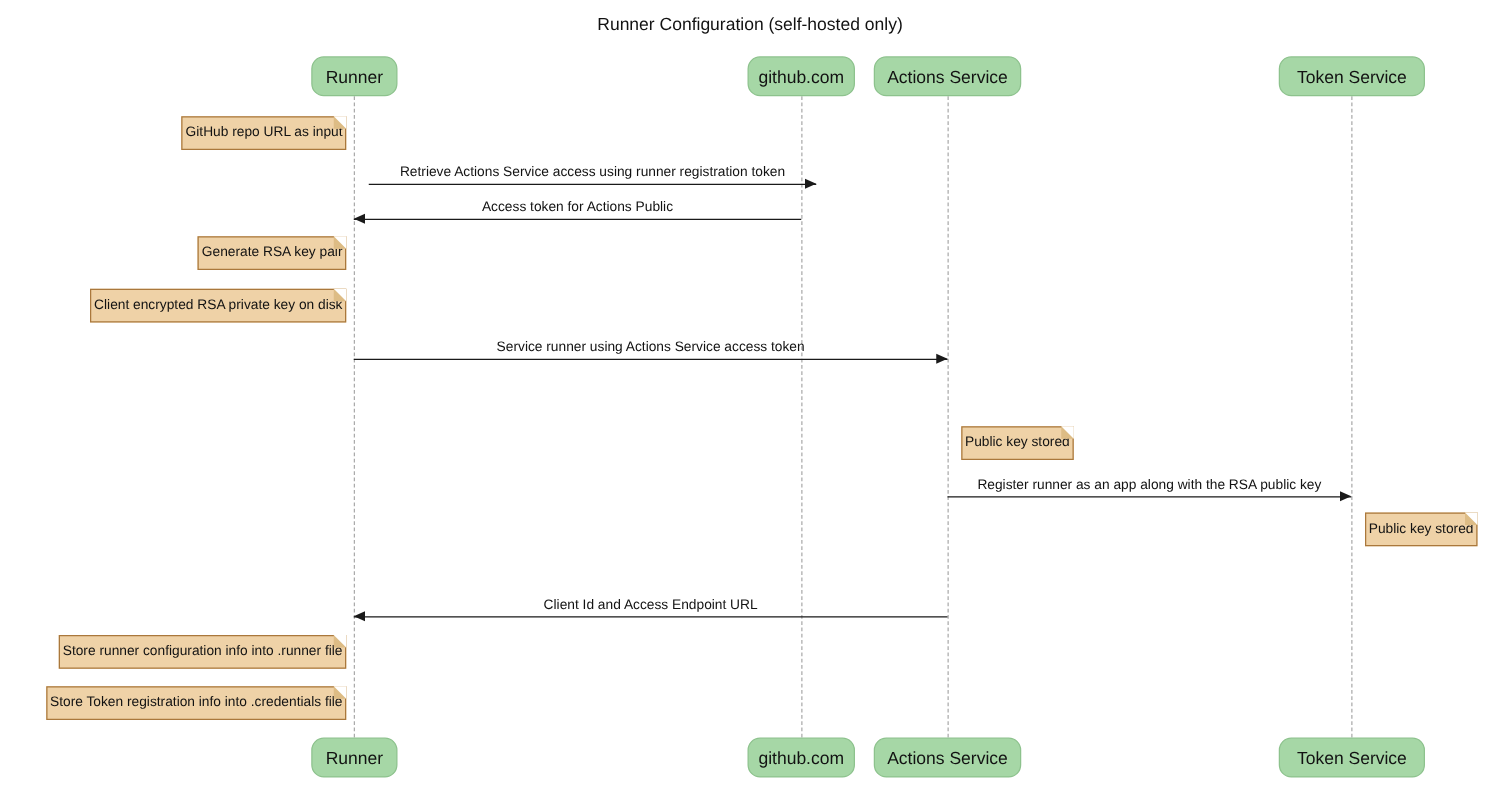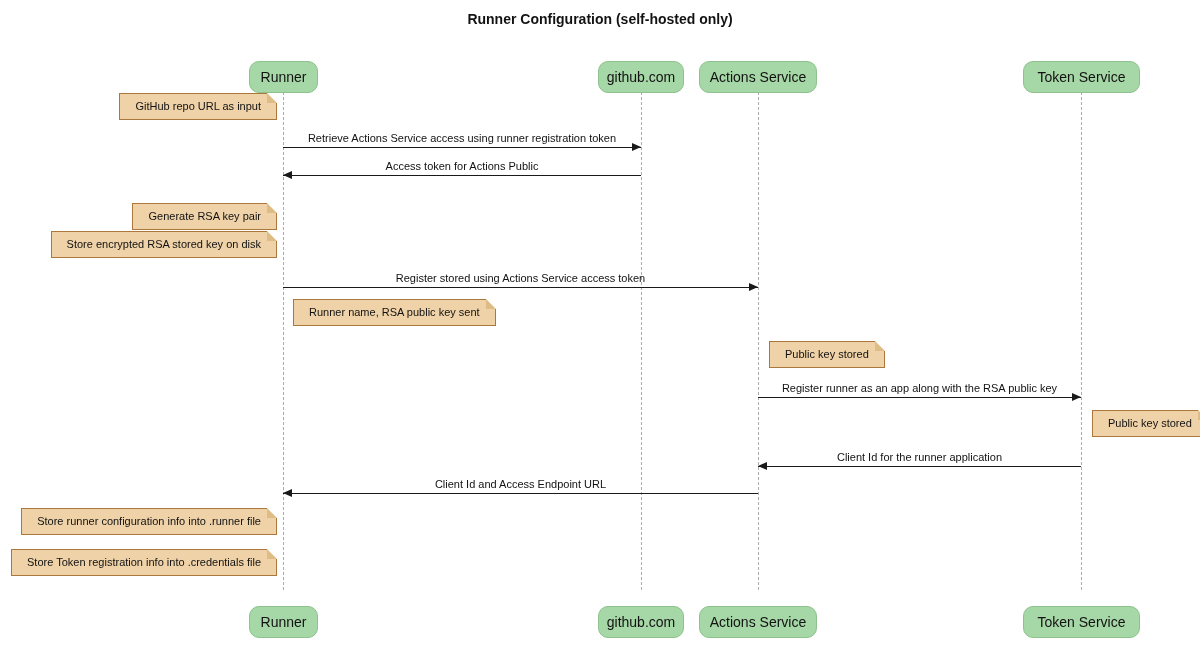--- a/index.html
+++ b/index.html
@@ -27,21 +27,21 @@
     background: var(--background);
     overflow: hidden;
   }
   .title {
     position: absolute;
     top: 11px;
     left: 0;
     width: 1200px;
     text-align: center;
     font-size: 14px;
-    font-weight: bold;
+    font-weight: normal;
     white-space: nowrap;
   }
   .lifeline {
     position: absolute;
     top: 77px;
     height: 513px;
     width: 0;
     border-left: 1px dashed var(--lifeline);
   }
   .participant {
@@ -49,21 +49,20 @@
     height: 32px;
     background: var(--participant-fill);
     border: 1px solid var(--participant-border);
     border-radius: 10px;
     display: flex;
     align-items: center;
     justify-content: center;
     font-size: 14px;
     box-sizing: border-box;
     white-space: nowrap;
-    margin-top: 16px;
   }
   .message {
     position: absolute;
     height: 18px;
     border-bottom: 1px solid var(--arrow);
   }
   .msg-label {
     position: absolute;
     left: 0;
     right: 0;
@@ -85,21 +84,21 @@
     border-left: 9px solid var(--arrow);
   }
   .arrow-left {
     left: 0;
     border-right: 9px solid var(--arrow);
   }
   .note {
     position: absolute;
     background: var(--note-fill);
     border: 1px solid var(--note-border);
-    padding: 7px 15px;
+    padding: 7px 2px;
     font-size: 11px;
     line-height: 1;
     white-space: nowrap;
     box-sizing: border-box;
   }
   .note::after {
     content: "";
     position: absolute;
     top: -1px;
     right: -1px;
@@ -115,49 +114,44 @@
 
 <div class="diagram">
 
   <div class="title">Runner Configuration (self-hosted only)</div>
 
   <div class="lifeline" style="left:283px"></div>
   <div class="lifeline" style="left:641px"></div>
   <div class="lifeline" style="left:758px"></div>
   <div class="lifeline" style="left:1081px"></div>
 
-  <div class="message" style="left:283px;top:129px;width:358px">
+  <div class="message" style="left:295px;top:129px;width:358px">
     <div class="msg-label">Retrieve Actions Service access using runner registration token</div>
     <span class="arrow-right"></span>
   </div>
   <div class="message" style="left:283px;top:157px;width:358px">
     <div class="msg-label">Access token for Actions Public</div>
     <span class="arrow-left"></span>
   </div>
   <div class="message" style="left:283px;top:269px;width:475px">
-    <div class="msg-label">Register stored using Actions Service access token</div>
+    <div class="msg-label">Service runner using Actions Service access token</div>
     <span class="arrow-right"></span>
   </div>
   <div class="message" style="left:758px;top:379px;width:323px">
     <div class="msg-label">Register runner as an app along with the RSA public key</div>
     <span class="arrow-right"></span>
-  </div>
-  <div class="message" style="left:758px;top:448px;width:323px">
-    <div class="msg-label">Client Id for the runner application</div>
-    <span class="arrow-left"></span>
   </div>
   <div class="message" style="left:283px;top:475px;width:475px">
     <div class="msg-label">Client Id and Access Endpoint URL</div>
     <span class="arrow-left"></span>
   </div>
 
   <div class="note" style="right:923px;top:93px">GitHub repo URL as input</div>
-  <div class="note" style="right:923px;top:203px">Generate RSA key pair</div>
-  <div class="note" style="right:923px;top:231px">Store encrypted RSA stored key on disk</div>
-  <div class="note" style="left:293px;top:299px">Runner name, RSA public key sent</div>
+  <div class="note" style="right:923px;top:189px">Generate RSA key pair</div>
+  <div class="note" style="right:923px;top:231px">Client encrypted RSA private key on disk</div>
   <div class="note" style="left:769px;top:341px">Public key stored</div>
   <div class="note" style="left:1092px;top:410px">Public key stored</div>
   <div class="note" style="right:923px;top:508px">Store runner configuration info into .runner file</div>
   <div class="note" style="right:923px;top:549px">Store Token registration info into .credentials file</div>
 
   <div class="participant" style="left:249px;top:45px;width:69px">Runner</div>
   <div class="participant" style="left:598px;top:45px;width:86px">github.com</div>
   <div class="participant" style="left:699px;top:45px;width:118px">Actions Service</div>
   <div class="participant" style="left:1023px;top:45px;width:117px">Token Service</div>
 

